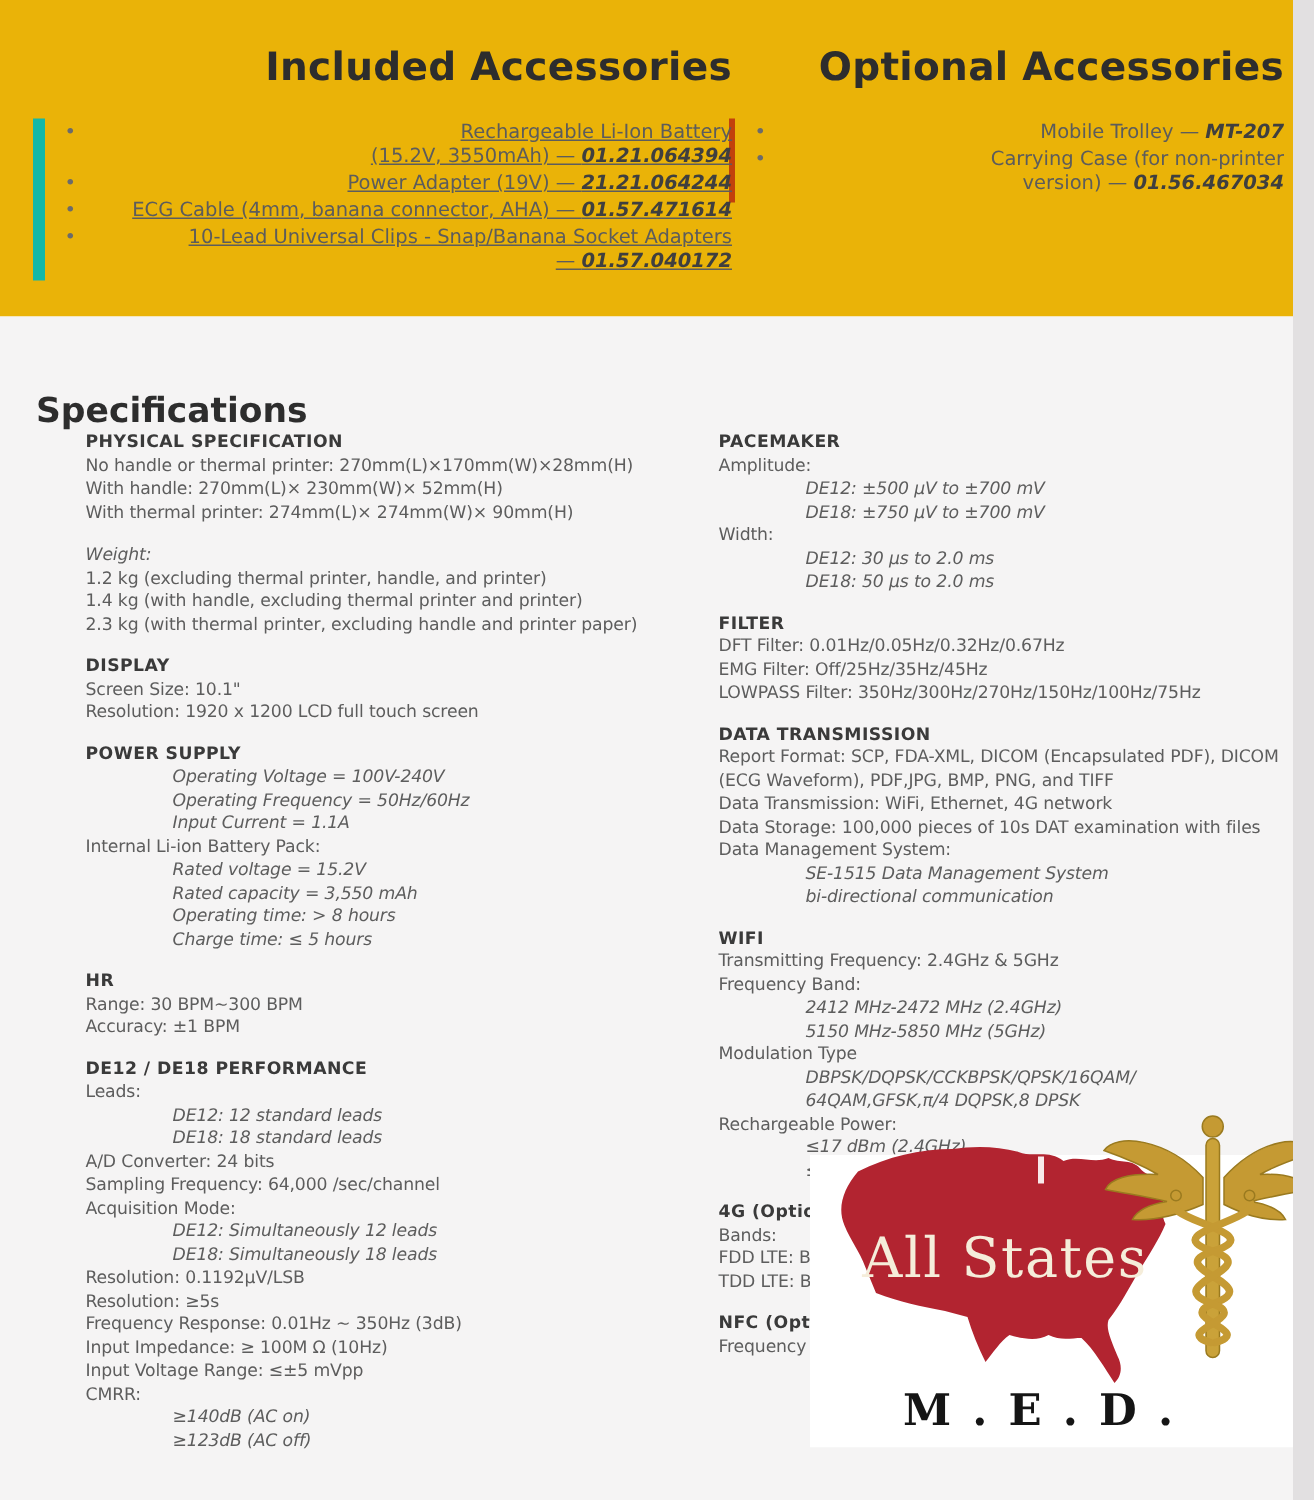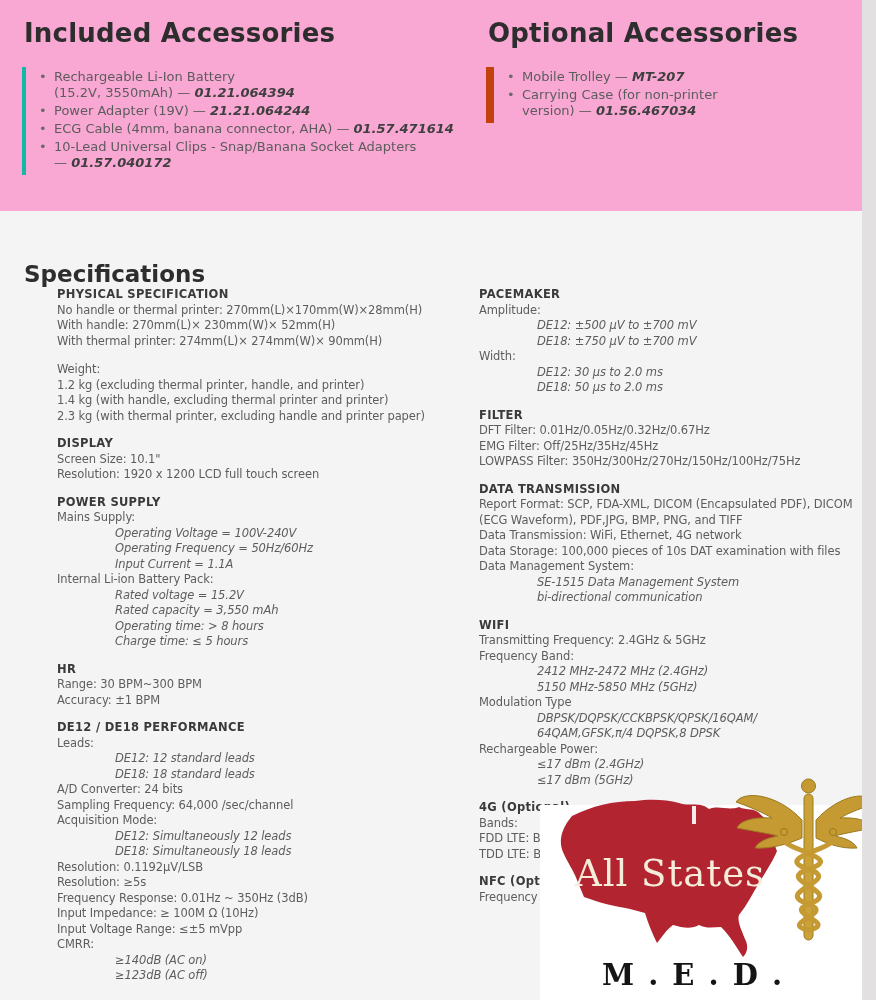--- a/index.html
+++ b/index.html
@@ -5,30 +5,30 @@
   * { box-sizing: border-box; margin: 0; padding: 0; }
   html,body { width: 876px; height: 1000px; }
   body {
     position: relative;
     font-family: "DejaVu Sans", "Liberation Sans", sans-serif;
     background: #ffffff;
     overflow: hidden;
     color: #5d5d5d;
   }
   
-  .top-area { display: flex; padding: 18px 20px 0 24px; height: 211px; background:#f9a8d4; }
+  .top-area { display: flex; padding: 30px 20px 0 24px; height: 211px; background:#eab308;text-align:right; }
   .top-left { width: 464px; }
   .top-right { flex: 1; }
   h1.acc-title {
     font-size: 26px; font-weight: 800; color: #2d2d2d;
     letter-spacing: 0.2px; margin-bottom: 19px;
   }
   ul.acc-list { list-style: none; padding: 2px 0 2px 11px; margin-left: -2px; }
-  ul.acc-list.green { border-left: 4px solid #14b8a6; }
-  ul.acc-list.gray  { border-left: 8px solid #c2410c; }
+  ul.acc-list.green { border-left: 8px solid #14b8a6; text-decoration: underline; }
+  ul.acc-list.gray  { border-left: 4px solid #c2410c; }
   ul.acc-list li {
     position: relative; padding-left: 17px;
     font-size: 13px; line-height: 16px; color: #5c5c5c; margin-bottom: 2px;
   }
   ul.acc-list li::before { content: "•"; position: absolute; left: 2px; top: 0; color: #6b6b6b; }
   .code { font-weight: bold; font-style: italic; color: #3f3f3f; }
   
   .specs {
     position: absolute; left: 0; right: 0; top: 211px; bottom: 0;
     background: #f5f4f4; padding: 50px 14px 0 24px;
@@ -41,23 +41,23 @@
   .spec-col-right { flex: 1; min-width: 0; }
   .spec-section { margin-bottom: 12px; margin-left: 33px; }
   .spec-heading {
     font-size: 11.5px; font-weight: 700; color: #3a3a3a;
     letter-spacing: 0.3px; line-height: 15.5px;
   }
   .spec-line {
     font-size: 11.5px; line-height: 15.5px; color: #5d5d5d; letter-spacing: -0.1px;
   }
   .spec-line.indent { padding-left: 58px; font-style: italic; }
-  .spec-line.gap { margin-top: 13px; }
-  
-  .logo-wrap { position: absolute; left: 540px; top: 770px; width: 336px; height: 230px; z-index: 20; }
+  .spec-line.gap { margin-top: 13px; font-style: italic; }
+  
+  .logo-wrap { position: absolute; left: 540px; top: 735px; width: 336px; height: 230px; z-index: 20; }
   
   .edge-strip {
     position: absolute; top: 0; right: 0; width: 14px; height: 100%;
     background: #e2e0e1; z-index: 40;
   }
 </style>
 </head>
 <body>
 
 <div class="top-area">
@@ -108,21 +108,20 @@
           <div class="spec-line">1.4 kg (with handle, excluding thermal printer and printer)</div>
           <div class="spec-line">2.3 kg (with thermal printer, excluding handle and printer paper)</div>
         </div>
         <div class="spec-section">
           <div class="spec-heading">DISPLAY</div>
           <div class="spec-line">Screen Size: 10.1"</div>
           <div class="spec-line">Resolution: 1920 x 1200 LCD full touch screen</div>
         </div>
         <div class="spec-section">
           <div class="spec-heading">POWER SUPPLY</div>
-          <div class="spec-line">Mains Supply:</div>
           <div class="spec-line indent">Operating Voltage = 100V-240V</div>
           <div class="spec-line indent">Operating Frequency = 50Hz/60Hz</div>
           <div class="spec-line indent">Input Current = 1.1A</div>
           <div class="spec-line">Internal Li-ion Battery Pack:</div>
           <div class="spec-line indent">Rated voltage = 15.2V</div>
           <div class="spec-line indent">Rated capacity = 3,550 mAh</div>
           <div class="spec-line indent">Operating time: &gt; 8 hours</div>
           <div class="spec-line indent">Charge time: ≤ 5 hours</div>
         </div>
         <div class="spec-section">

